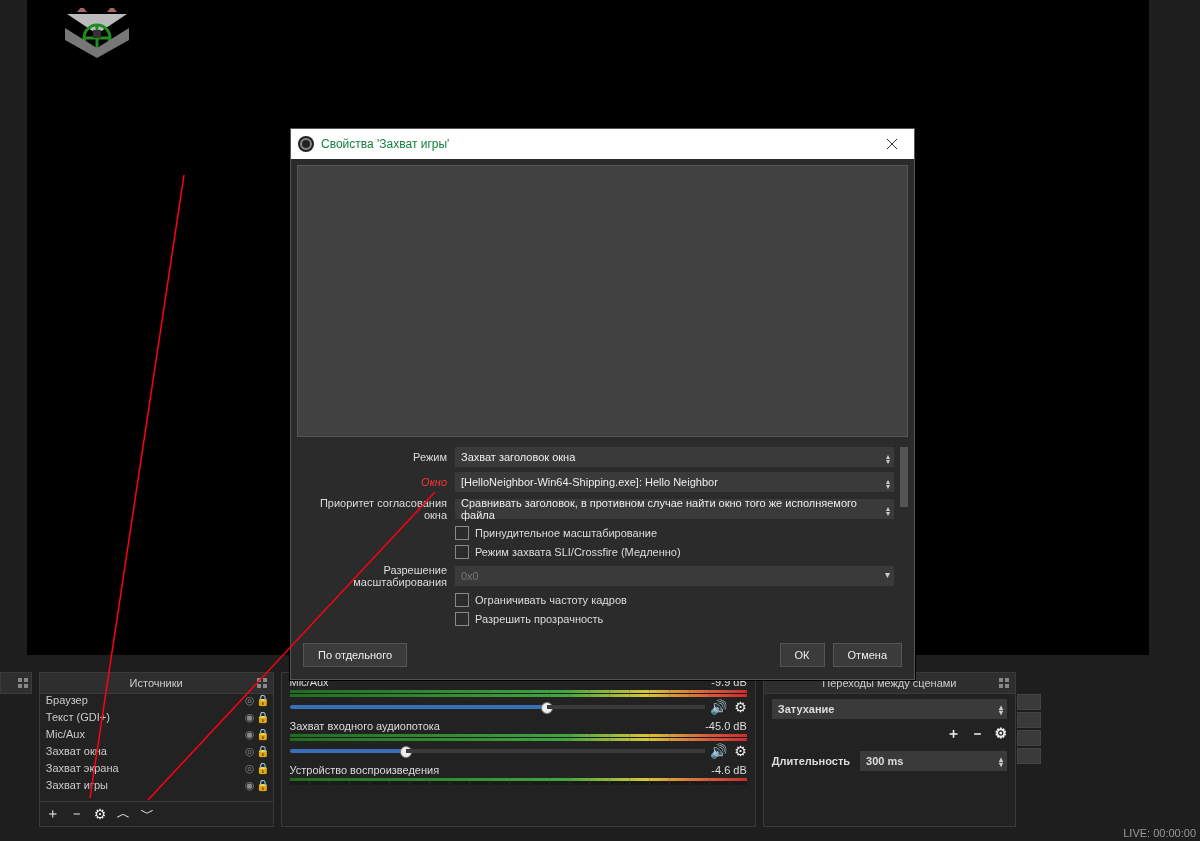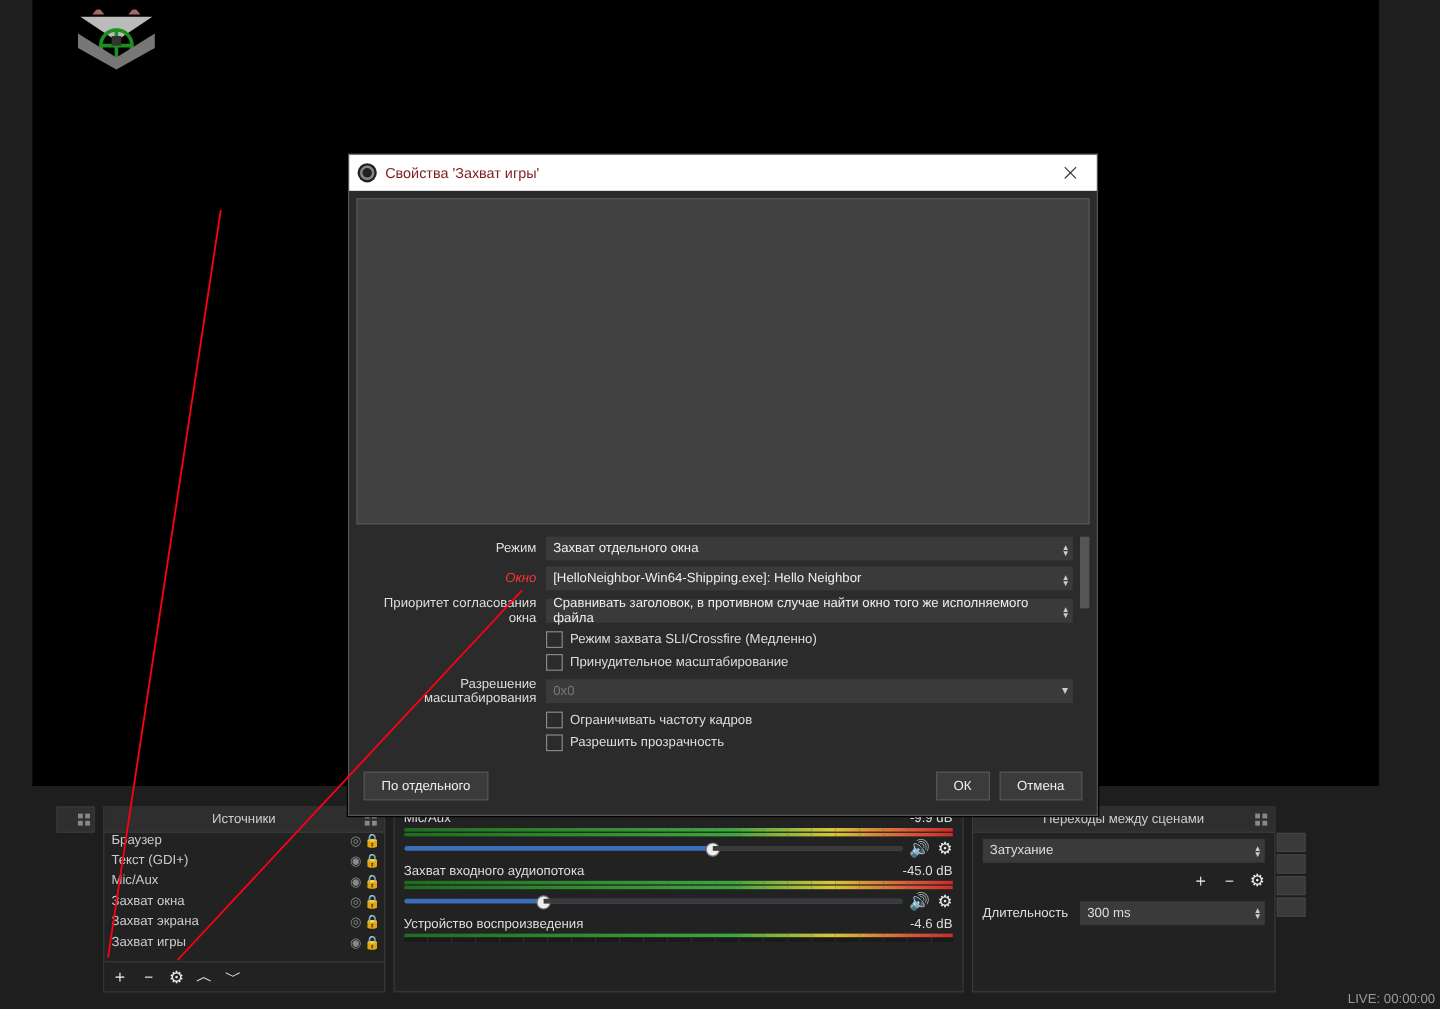--- a/index.html
+++ b/index.html
@@ -27,21 +27,20 @@
     left: 30px; top: 8px;
     width: 80px; height: 55px;
   }
   
   .panels {
     position: absolute;
     left: 0; top: 672px;
     width: 1016px; height: 155px;
     display: flex;
     gap: 7px;
-    padding-left: 47px;
   }
   
   .stub-col {
     width: 36px;
     display: flex;
     flex-direction: column;
   }
   .stub-col .stub-header {
     height: 20px;
     background: #2f2f2f;
@@ -169,21 +168,21 @@
     width: 10px; height: 10px;
     border-radius: 50%;
     background: #eee;
     border:1px solid #777;
     transform: translateX(-50%);
   }
   .mixer-ctl { color:#eee; font-size:14px; }
 
   
   .trans-panel { width: 284px; }
-  .trans-body { padding:5px 8px; }
+  .trans-body { padding:5px 8px;font-weight:bold; }
   .trans-select {
     height: 20px;
     background: #3a3a3a;
     display: flex;
     align-items: center;
     padding: 0 6px;
     position: relative;
     font-size: 11px;
   }
   .trans-select .chev {
@@ -230,21 +229,21 @@
     left:290px; top:128px;
     width:623px;
     background:#2b2b2b;
     border:1px solid #555;
     box-shadow: 0 0 0 1px #000;
   }
   .dialog-titlebar{
     height:30px;
     background:#fff;
     display:flex; align-items:center;
-    color:#7f1d1d;
+    color:#15803d;
     font-size:12px;
     position:relative;
     text-align:right;
   }
   .dialog-titlebar .obs-ico{
     width:16px;height:16px;border-radius:50%;background:#222;margin:0 7px;display:flex;align-items:center;justify-content:center;
   }
   .dialog-titlebar .obs-ico span{ width:8px;height:8px;border:2px solid #888;border-radius:50%; }
   .dialog-close{
     position:absolute; right:0; top:0;
@@ -534,21 +533,21 @@
         </svg>
     </div>
   </div>
   <div class="dialog-body">
     <div class="dialog-preview"></div>
 
     <div class="form-scroll">
       <div class="form-row">
         <div class="form-label">Режим</div>
         <div class="form-select">
-          <span>Захват отдельного окна</span>
+          <span>Захват заголовок окна</span>
           <span class="chev"><span class="chev-updown">
                 <span>▴</span>
                 <span>▾</span>
               </span></span>
         </div>
       </div>
       <div class="form-row">
         <div class="form-label red">Окно</div>
         <div class="form-select">
           <span>[HelloNeighbor-Win64-Shipping.exe]: Hello Neighbor</span>
@@ -565,28 +564,28 @@
           <span class="chev"><span class="chev-updown">
                 <span>▴</span>
                 <span>▾</span>
               </span></span>
         </div>
       </div>
       <div class="form-row">
         <div class="form-label"></div>
         <div class="form-check">
           <span class="checkbox"></span>
-          <span>Режим захвата SLI/Crossfire (Медленно)</span>
+          <span>Принудительное масштабирование</span>
         </div>
       </div>
       <div class="form-row">
         <div class="form-label"></div>
         <div class="form-check">
           <span class="checkbox"></span>
-          <span>Принудительное масштабирование</span>
+          <span>Режим захвата SLI/Crossfire (Медленно)</span>
         </div>
       </div>
       <div class="form-row">
         <div class="form-label">Разрешение масштабирования</div>
         <div class="form-select dim">
           <span>0x0</span>
           <span class="chev">▾</span>
         </div>
       </div>
       <div class="form-row">

